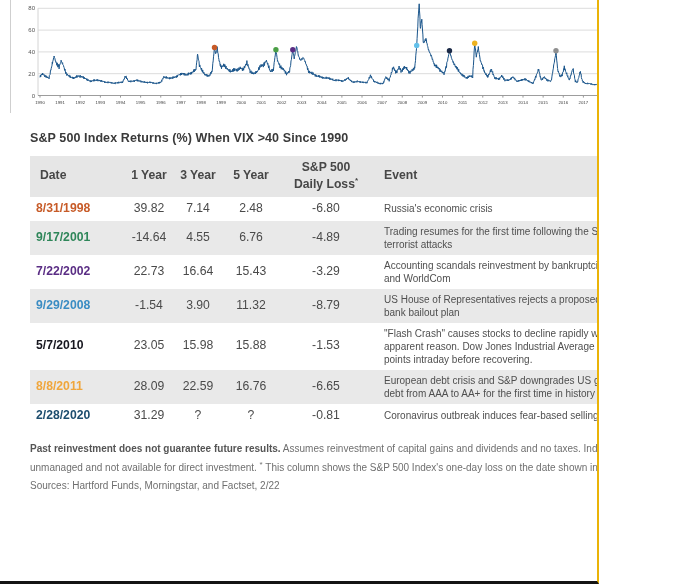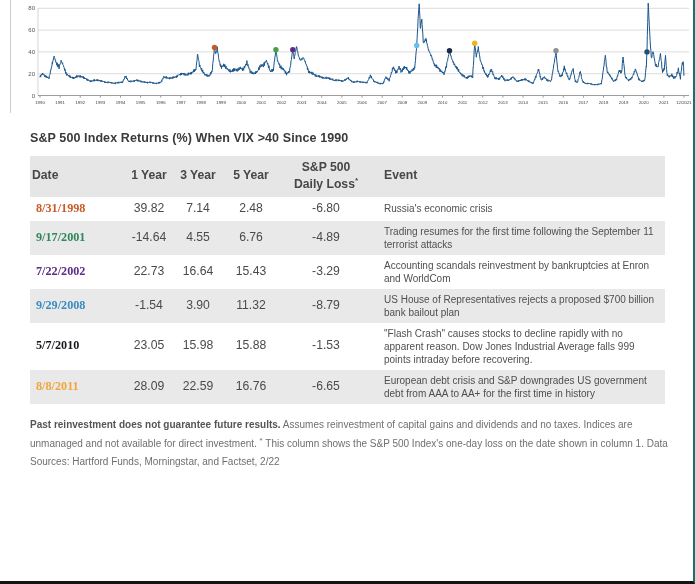--- a/index.html
+++ b/index.html
@@ -1,29 +1,29 @@
 <!DOCTYPE html>
 <html><head>
 <meta charset="utf-8">
 <style>
   html,body{margin:0;padding:0;background:#fff;font-family:"Liberation Sans",sans-serif;}
-  .frame{position:relative;width:695px;height:584px;box-sizing:border-box;background:#fff;
-         border-right:2px solid #0f766e;border-bottom:3px solid #141414;overflow:hidden;}
+  .frame{position:relative;width:599px;height:584px;box-sizing:border-box;background:#fff;
+         border-right:2px solid #eab308;border-bottom:3px solid #141414;overflow:hidden;}
   svg{display:block;}
   .title{font-size:12.5px;font-weight:bold;color:#3a3a3a;margin:15px 30px 0 30px;letter-spacing:.1px;}
   table{border-collapse:collapse;table-layout:fixed;width:635px;margin:11px 30px 0 30px;
         font-size:12.2px;color:#4a4a4a;}
   thead th{background:#e6e6e6;font-weight:bold;color:#474747;padding:4px 2px;vertical-align:middle;
            line-height:1.3;font-size:12.2px;}
-  th.al{text-align:left;padding-left:2px;}
+  th.al{text-align:left;padding-left:10px;}
   th.ac{text-align:center;}
   th.ev{text-align:left;padding-left:10px;}
   tbody td{padding:4px 2px;vertical-align:middle;line-height:1.3;}
   tbody tr:nth-child(even){background:#e9e9e9;}
-  td.c-date{font-weight:bold;padding-left:6px;text-align:left;font-family:Liberation Serif, serif;}
+  td.c-date{font-weight:bold;padding-left:6px;text-align:left;}
   td.num{text-align:center;}
   td.c-event{text-align:left;padding-left:10px;padding-right:4px;font-size:10px;color:#4f4f4f;}
   sup{font-size:8px;}
   .footnote{margin:12px 30px 0 30px;width:640px;font-size:10px;color:#6f6f6f;line-height:1.8;}
   .footnote strong{color:#555;}
 </style>
 </head>
 <body>
 
 <div class="frame">
@@ -199,19 +199,27 @@
     <tr>
       <td class="c-date" style="color: rgb(240, 166, 60);">8/8/2011</td>
       <td class="num c-1y">28.09</td>
       <td class="num c-3y">22.59</td>
       <td class="num c-5y">16.76</td>
       <td class="num c-loss">-6.65</td>
       <td class="c-event">European debt crisis and S&amp;P downgrades US government debt from AAA to AA+ for the first time in history</td>
     </tr>
 
 
+    <tr>
+      <td class="c-date" style="color: rgb(29, 77, 110);">2/28/2020</td>
+      <td class="num c-1y">31.29</td>
+      <td class="num c-3y">?</td>
+      <td class="num c-5y">?</td>
+      <td class="num c-loss">-0.81</td>
+      <td class="c-event">Coronavirus outbreak induces fear-based selling</td>
+    </tr>
   </tbody>
   </table>
 
   <p class="footnote">
     <strong>Past reinvestment does not guarantee future results.</strong><span> Assumes reinvestment of capital gains and dividends and no taxes.  Indices are unmanaged and not available for direct investment. </span><sup>*</sup><span> This column shows the S&amp;P 500 Index's one-day loss on the date shown in column 1. Data Sources: Hartford Funds, Morningstar, and Factset, 2/22</span>
   </p>
 </div>
 
 </body></html>

